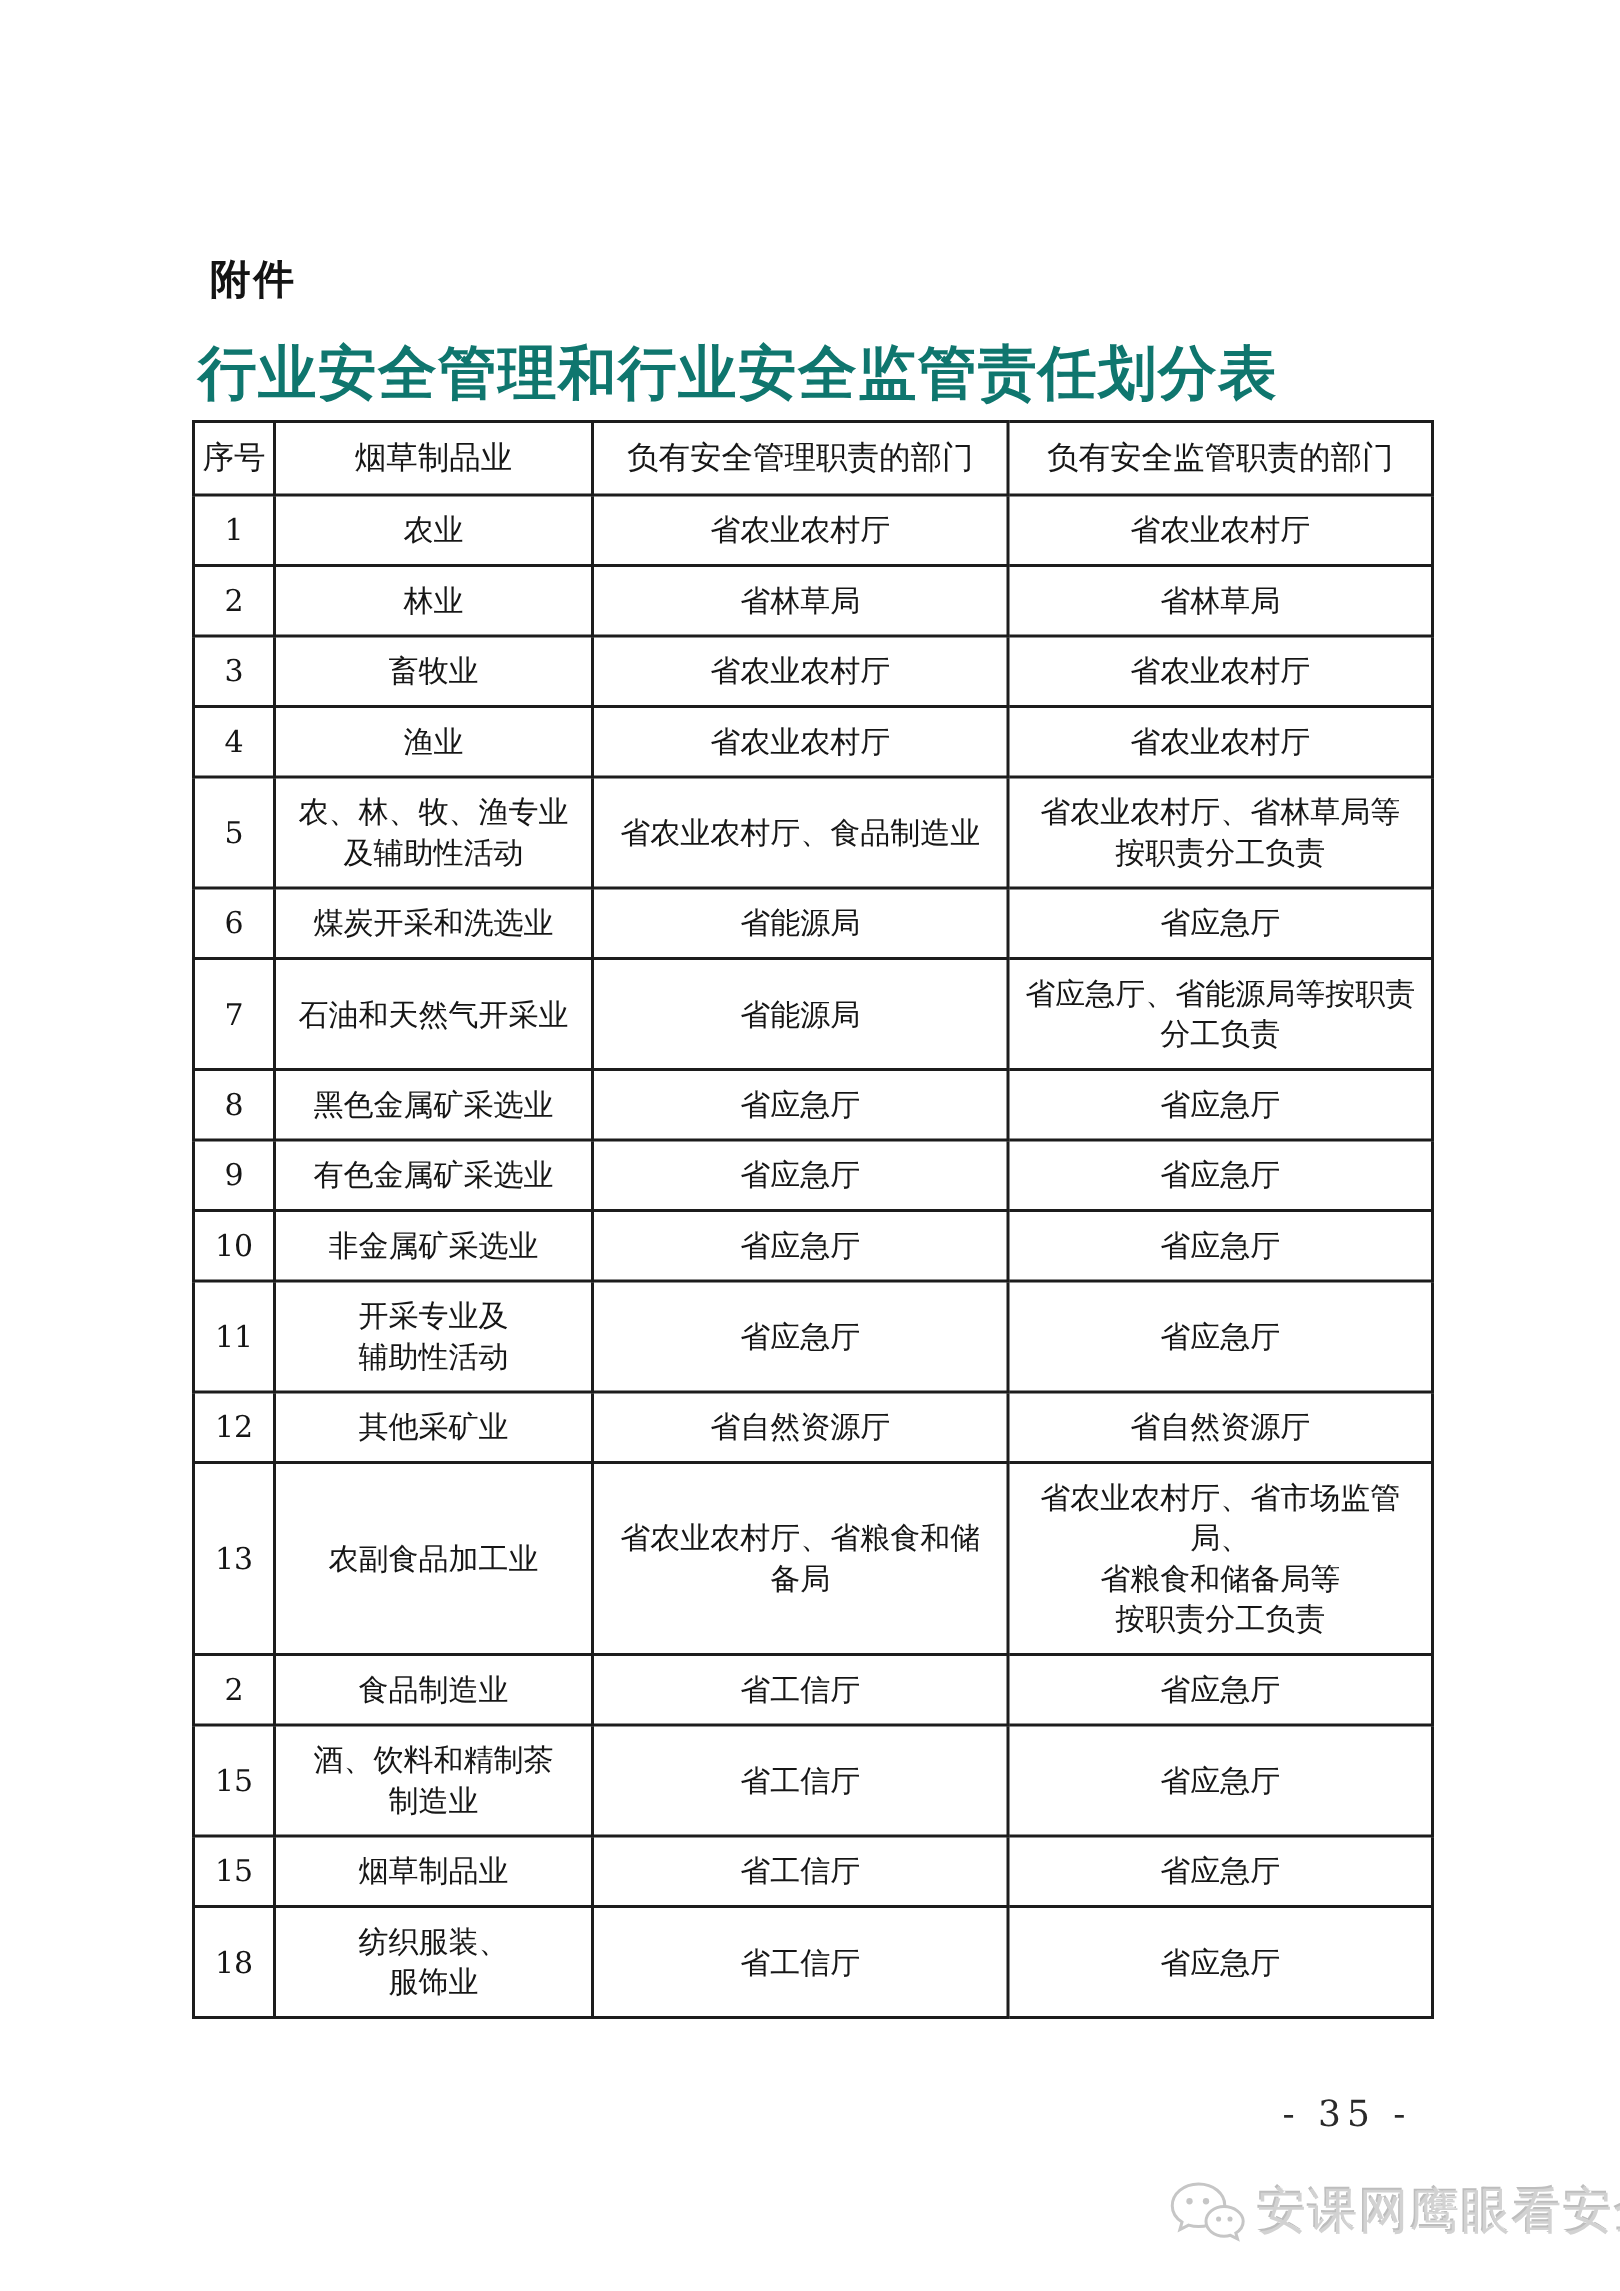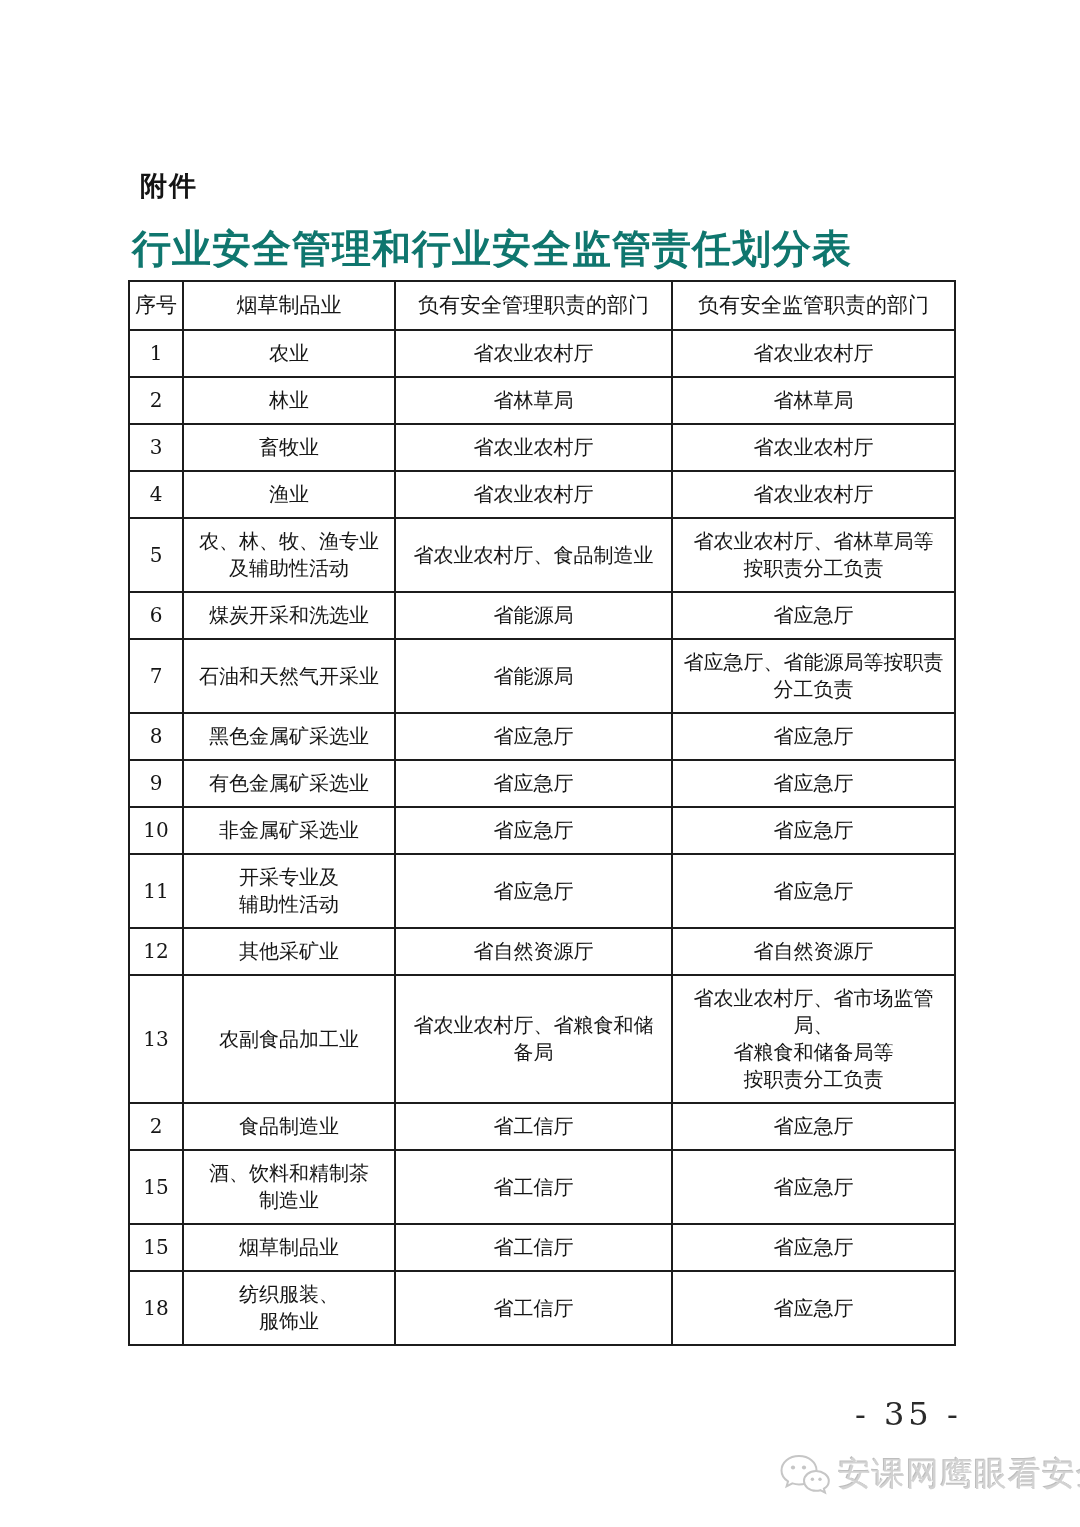--- a/index.html
+++ b/index.html
@@ -70,21 +70,21 @@
     font-size: 21px;
     padding: 10px 2px;
   }
   .resp-table td { font-family: "DejaVu Serif", "Liberation Serif", serif; }
   .resp-table td.cell-no { font-size: 20px; }
 
   .page-number {
     position: absolute;
     left: 855px;
     top: 1395px;
-    font-size: 32px;
+    font-size: 24px;
     letter-spacing: 4px;
     color: #2a2a2a;
     font-family: "DejaVu Serif", "Liberation Serif", serif;
   }
 
   .watermark {
     position: absolute;
     left: 778px;
     top: 1452px;
     display: flex;

